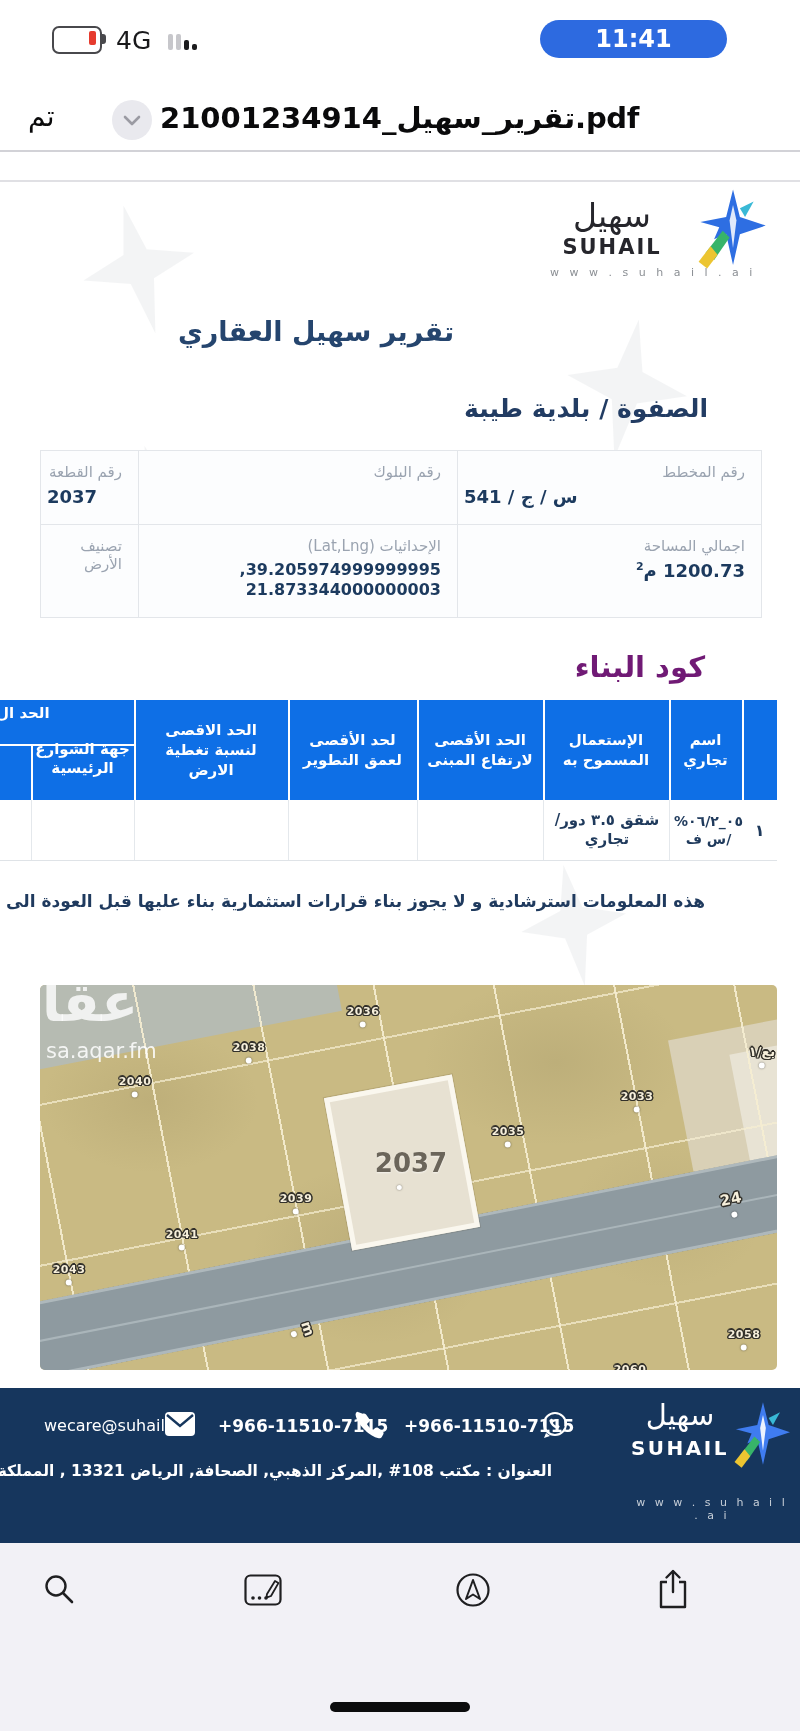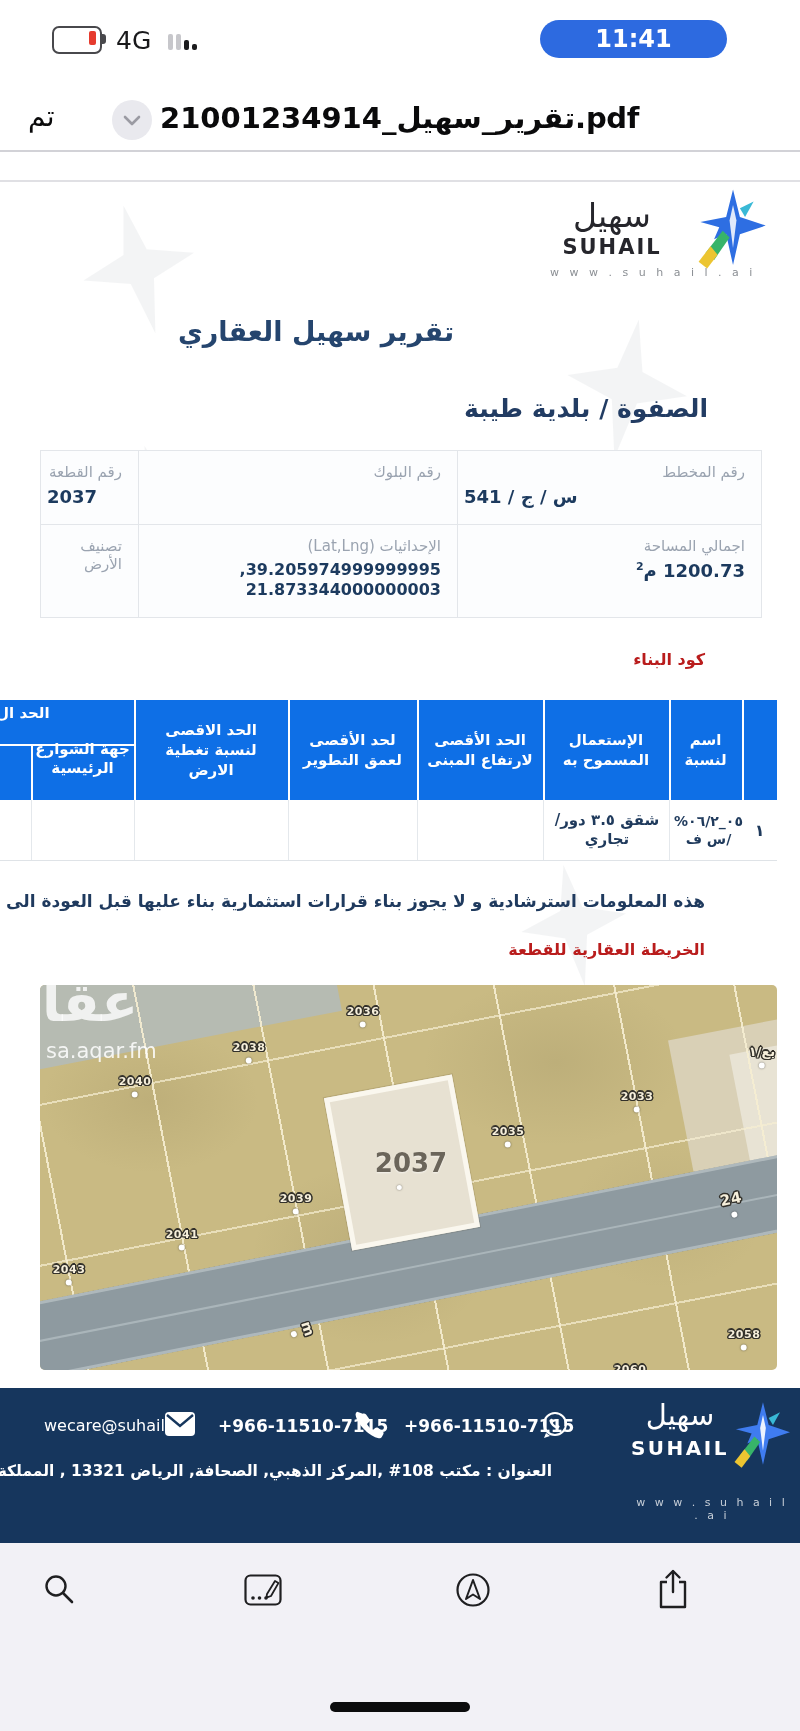--- a/index.html
+++ b/index.html
@@ -31,21 +31,21 @@
   
   .logo-star{left:688px;top:186px;width:78px;height:86px;}
   .logo-text{left:538px;top:198px;width:148px;text-align:center;color:#26262c;}
   .logo-ar{font-size:33px;line-height:36px;}
   .logo-en{font-size:21px;font-weight:bold;letter-spacing:2px;line-height:26px;}
   .logo-www{left:540px;top:266px;width:226px;text-align:center;font-size:11px;letter-spacing:3.5px;color:#8b8f94;}
 
   
   .report-title{left:178px;top:316px;font-size:27px;font-weight:bold;color:#25456e;}
   .municipality{right:92px;top:394px;font-size:25px;font-weight:bold;color:#223c63;direction:rtl;}
-  .section-heading{font-size:16px;font-weight:bold;color:#b91c1c;direction:rtl;}
+  .section-heading{font-size:29px;font-weight:bold;color:#701a75;direction:rtl;}
 
   
   .info-table{left:40px;top:450px;width:720px;border:1px solid #e3e6ea;background:#fcfdfe;direction:rtl;}
   .info-row{display:flex;flex-direction:row;}
   .info-cell{box-sizing:border-box;padding:12px 16px 8px 6px;border-left:1px solid #e3e6ea;}
   .info-cell:last-child{border-left:none;}
   .info-row1{height:73px;border-bottom:1px solid #e3e6ea;}
   .info-row2{height:92px;}
   .c-plan{width:304px;} .c-block{width:319px;} .c-parcel{width:97px;}
   .info-label{font-size:15px;color:#9aa3b0;margin-bottom:5px;}
@@ -216,21 +216,21 @@
         <div class="info-value"></div>
       </div>
     </div>
   </div>
 
   <div class="abs section-heading" style="right:95px;top:650px;">كود البناء</div>
 
   <div class="abs bc-table">
     <div class="abs bc-header">
       <div class="bch" style="left:804px;width:35px;"></div>
-      <div class="bch" style="left:731px;width:73px;">اسم لنسبة</div>
+      <div class="bch" style="left:731px;width:73px;">اسم تجاري</div>
       <div class="bch" style="left:605px;width:126px;padding:8px 6px;box-sizing:border-box;">الإستعمال المسموح به</div>
       <div class="bch" style="left:350px;width:129px;padding:0 6px;box-sizing:border-box;">لحد الأقصى لعمق التطوير</div>
       <div class="bch" style="left:479px;width:126px;padding:0 6px;box-sizing:border-box;">الحد الأقصى لارتفاع المبنى</div>
       <div class="bch" style="left:196px;width:154px;padding:0 8px;box-sizing:border-box;">الحد الاقصى لنسبة تغطية الارض</div>
 
       <div class="bc-merged-label">الحد ال</div>
       <div class="bc-sub" style="left:93px;width:103px;padding:0 4px;box-sizing:border-box;">جهة الشوارع الرئيسية</div>
       <div class="bc-sub" style="left:0;width:93px;"></div>
 
       <div class="sep-v" style="left:804px;top:0;height:100px;"></div>
@@ -249,21 +249,20 @@
       <div class="bcd" style="left:479px;width:126px;"></div>
       <div class="bcd" style="left:350px;width:129px;"></div>
       <div class="bcd" style="left:196px;width:154px;"></div>
       <div class="bcd" style="left:93px;width:103px;"></div>
       <div class="bcd" style="left:0;width:93px;border-left:none;"></div>
     </div>
   </div>
 
   <div class="abs disclaimer">هذه المعلومات استرشادية و لا يجوز بناء قرارات استثمارية بناء عليها قبل العودة الى أمانة مكة المكرمة.</div>
 
-  <div class="abs section-heading" style="right:95px;top:940px;">الخريطة العقارية للقطعة</div>
 
   <div class="abs map">
     <div class="map-gray-tl"></div>
     <div class="map-light-r"></div>
     <div class="map-white-r"></div>
     <div class="map-grid"></div>
     <div class="map-road"></div>
     <div class="map-plot2037"></div>
 
     <div class="plot-label" style="left:323px;top:26px;">2036</div>

